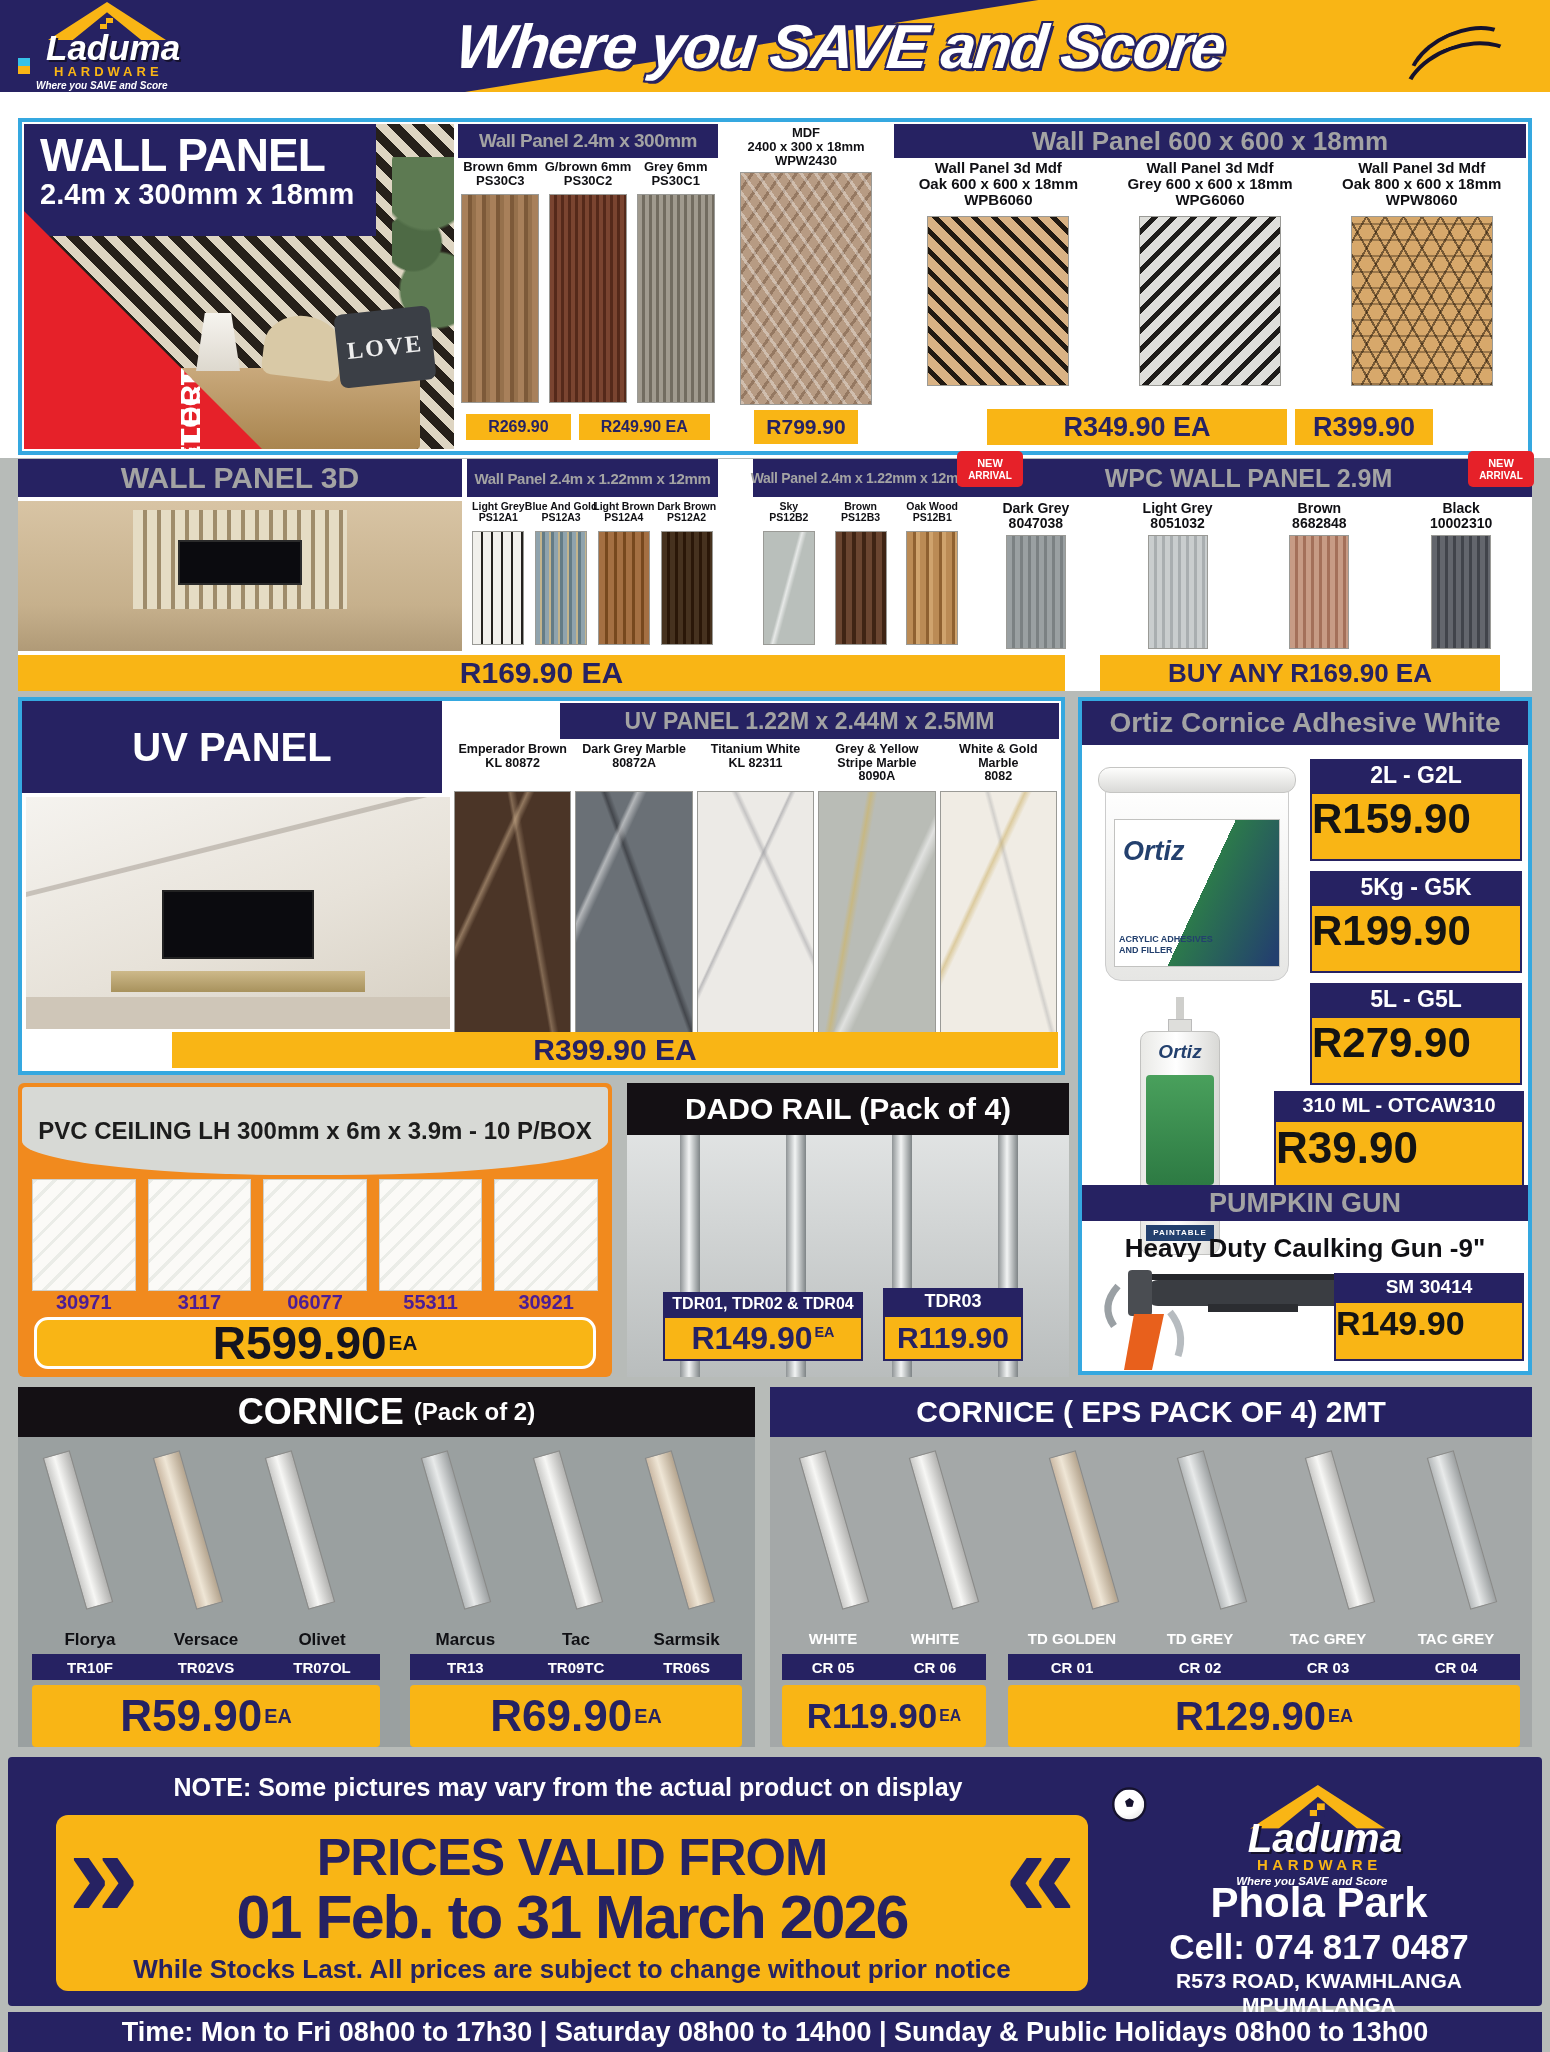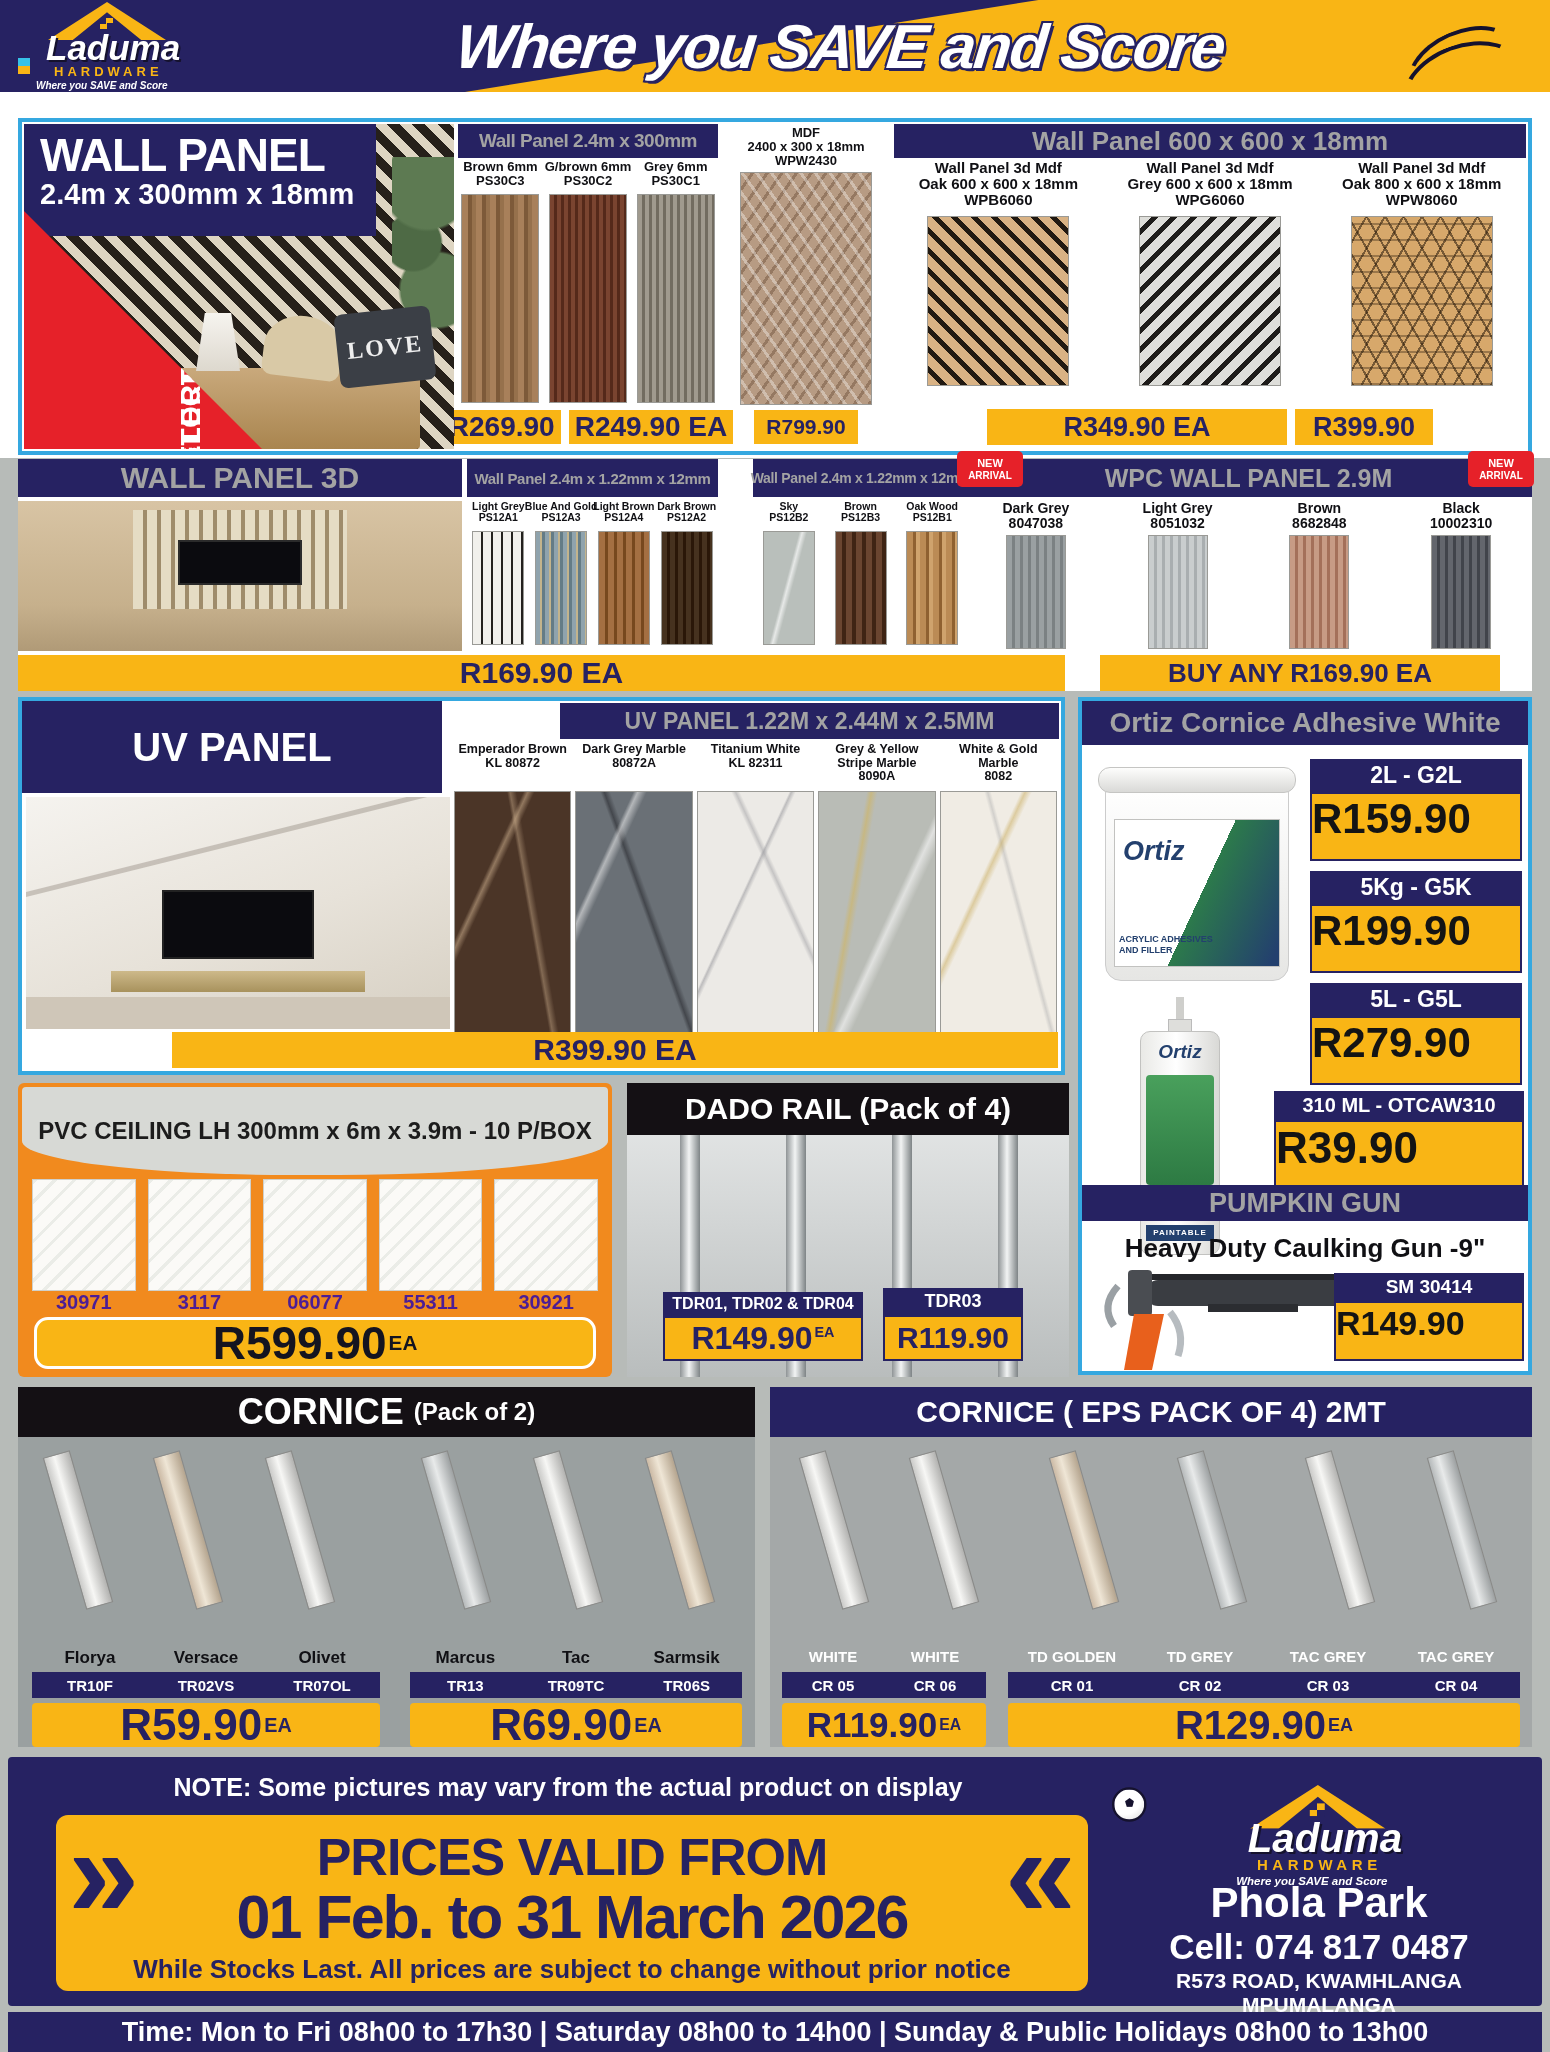--- a/index.html
+++ b/index.html
@@ -55,21 +55,21 @@
     color:#fff;font-weight:bold;font-size:28px;line-height:.95;letter-spacing:1px}
   .g300{width:260px;flex:none;display:flex;flex-direction:column}
   .g300 .nbar{height:34px;font-size:19px;letter-spacing:-.5px}
   .cols{display:flex;flex:1;gap:3px;justify-content:center;padding-top:2px;min-height:0}
   .pcol{display:flex;flex-direction:column;align-items:center;flex:1;min-width:0}
   .plabel{font-weight:bold;color:#101014;text-align:center;line-height:1.08;white-space:nowrap}
   .g300 .plabel{height:34px;font-size:13px}
   .sw{border:1px solid #9a9a96}
   .g300 .sw{width:92%;flex:1;margin-bottom:2px}
   .prices{height:44px;display:flex;gap:8px;align-items:center;justify-content:center}
-  .yb.sm{height:34px;font-size:28px;padding:0 6px}
+  .yb.sm{height:26px;font-size:16px;padding:0 22px}
   .mdfb{width:168px;flex:none;display:flex;flex-direction:column;align-items:center}
   .mdfb .plabel{font-size:13px;height:48px;padding-top:2px}
   .mdfb .sw{width:132px;flex:1}
   .mdfb .yb{height:34px;font-size:21px;margin:5px 0;padding:0 12px}
   .g600{flex:1;display:flex;flex-direction:column;min-width:0}
   .g600 .nbar{height:34px;font-size:26px}
   .g600 .plabel{font-size:15px;height:56px;white-space:normal}
   .g600 .sw{width:142px;height:170px;flex:none}
   .g600 .prices .b1{width:300px;height:36px;font-size:27px}
   .g600 .prices .b2{width:138px;height:36px;font-size:27px}
@@ -184,21 +184,21 @@
   .cstrip{position:absolute;top:64px;width:28px;height:158px;transform:rotate(-16deg);border:1px solid #8a8a88;
     background:linear-gradient(90deg,#c9c9c7,#f7f7f5 40%,#b2b2b0)}
   .cstrip.g{background:linear-gradient(90deg,#cbb9a4,#efe6d6 40%,#b4a48e)}
   .cstrip.d{background:linear-gradient(90deg,#b5b9ba,#e8eaea 40%,#9da1a2)}
   .cgroup{position:absolute;bottom:0}
   .cnames{display:flex;height:24px}
   .cnames span{flex:1;text-align:center;font-weight:bold;font-size:17px;color:#101014;white-space:nowrap}
   .secCE .cnames span{color:#fff;font-size:15px}
   .ccodes{display:flex;background:#262262;height:26px;align-items:center}
   .ccodes span{flex:1;text-align:center;color:#fff;font-weight:bold;font-size:15px;white-space:nowrap}
-  .cprice{margin-top:5px;background:#F9B515;border-radius:4px;color:#262262;font-weight:bold;text-align:center;height:44px;
+  .cprice{margin-top:5px;background:#F9B515;border-radius:4px;color:#262262;font-weight:bold;text-align:center;height:62px;
     display:flex;align-items:center;justify-content:center}
 
   
   .foot{left:8px;top:1757px;width:1534px;height:249px;background:#262262;border-radius:4px}
   .note{position:absolute;left:40px;top:16px;width:1040px;text-align:center;color:#fff;font-weight:bold;font-size:25px}
   .ybox{position:absolute;left:48px;top:58px;width:1032px;height:176px;background:#F9B515;border-radius:12px;color:#262262;text-align:center}
   .ybox .vt{margin-top:12px;font-size:52px;font-weight:bold;letter-spacing:-1px}
   .ybox .vd{font-size:61px;font-weight:bold;letter-spacing:-2px;line-height:1.0}
   .ybox .dis{font-size:26px;font-weight:bold;margin-top:6px}
   .chev{position:absolute;top:-6px;font-size:128px;font-weight:bold;color:#262262;line-height:1}

